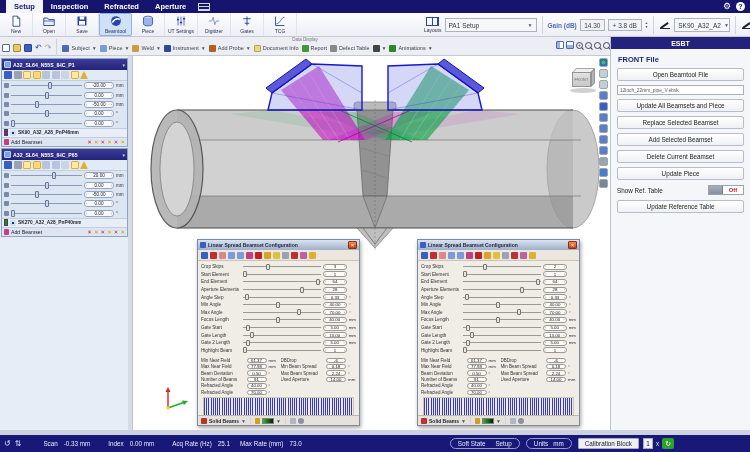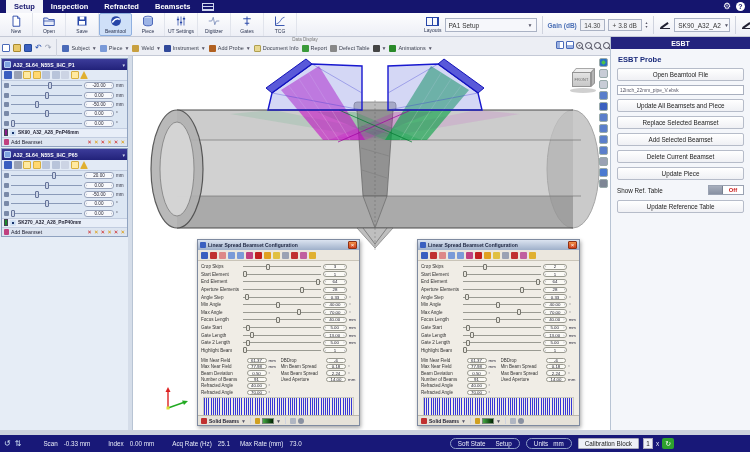--- a/index.html
+++ b/index.html
@@ -144,21 +144,21 @@
 </style>
 </head>
 <body>
 
 <div class="app">
 
   <div class="menubar">
     <div class="mtab active">Setup</div>
     <div class="mtab">Inspection</div>
     <div class="mtab">Refracted</div>
-    <div class="mtab">Beamsets</div>
+    <div class="mtab">Aperture</div>
     <span class="mtab-ico"></span>
     <div class="mright">
       <span class="gear">⚙</span>
       <span class="help">?</span>
     </div>
   </div>
 
   <div class="toolbar">
     <div class="tb-btn">
       <svg viewBox="0 0 16 16">
@@ -1147,21 +1147,21 @@
       <span class="grad"></span>
       <span class="caret">▼</span>
       <span class="vsep" style="height:7px;"></span>
       <span class="blob" style="background:#b0b6c2;"></span>
       <span class="blob" style="background:#8a92a2;border-radius:50%;"></span>
     </div>
   </div>
 
   <div class="esbt">
     <div class="esbt-head">ESBT</div>
-    <div class="esbt-file">ESBT Probe</div>
+    <div class="esbt-file">FRONT File</div>
     <div class="ebtn">Open Beamtool File</div>
     <div class="efile">12inch_22mm_pipe_V.ebvk</div>
     <div class="ebtn">Update All Beamsets and Piece</div>
     <div class="ebtn">Replace Selected Beamset</div>
     <div class="ebtn">Add Selected Beamset</div>
     <div class="ebtn">Delete Current Beamset</div>
     <div class="ebtn">Update Piece</div>
     <div class="erow">
       <span class="erow-lbl">Show Ref. Table</span>
       <span class="toggle">

